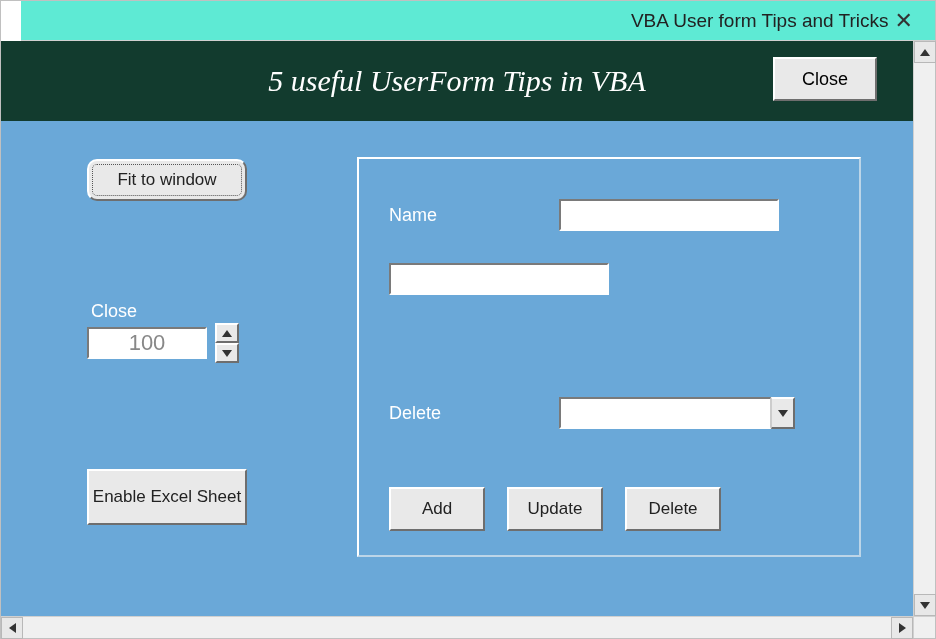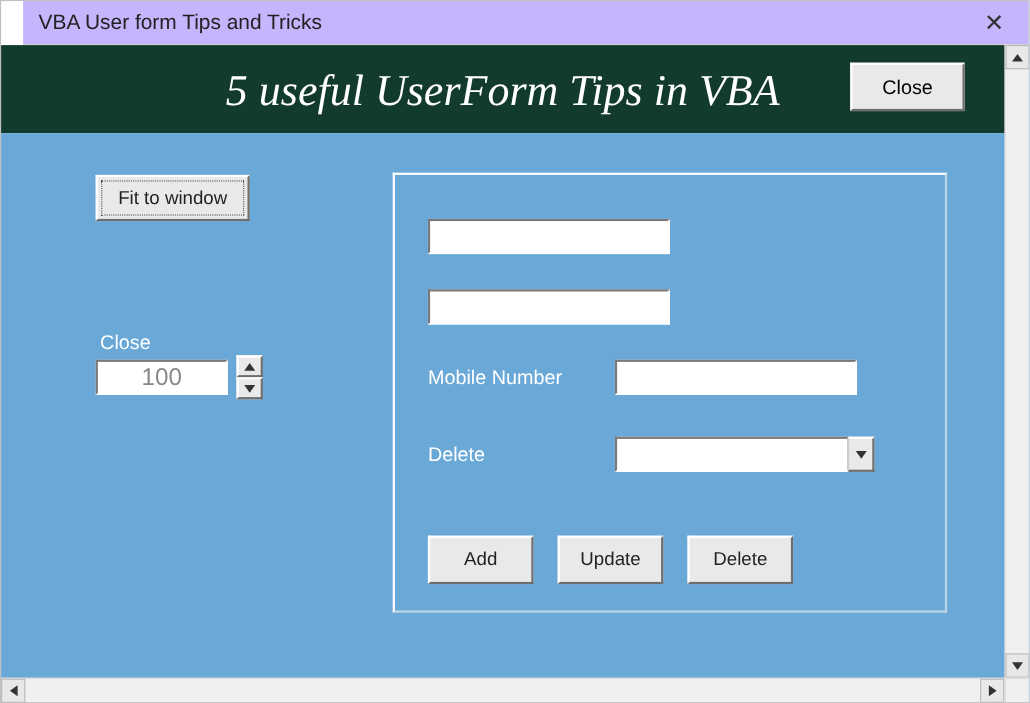--- a/index.html
+++ b/index.html
@@ -15,23 +15,23 @@
     width: 936px;
     height: 639px;
     display: flex;
     flex-direction: column;
     border: 1px solid #c0c0c0;
   }
   .titlebar {
     height: 40px;
     display: flex;
     align-items: center;
-    justify-content: space-between;
+    justify-content: flex-end;
     padding: 0 16px 0 14px;
-    background: #c4b5fd;
+    background: #5eead4;
     border-bottom: 1px solid #d0d0d0;
     margin-left: 20px;
   }
   .titletext {
     font-size: 19px;
     color: #222;
   }
   .close-x {
     font-size: 22px;
     color: #333;
@@ -93,21 +93,21 @@
     background: #123b2e;
     height: 80px;
     display: flex;
     align-items: center;
     justify-content: center;
     position: relative;
   }
   .header-title {
     color: #fff;
     font-family: "Brush Script MT", "Lucida Handwriting", cursive;
-    font-size: 40px;
+    font-size: 30px;
     font-style: italic;
   }
   .close-btn {
     position: absolute;
     right: 36px;
     top: 16px;
     width: 104px;
     height: 44px;
     background: #e9e9e9;
     border-top: 2px solid #fff;
@@ -131,23 +131,24 @@
     border-bottom: 2px solid #6e6e6e;
     font-size: 17px;
     cursor: pointer;
     display: flex; align-items: center; justify-content: center;
     text-align: center;
     color: #222;
   }
   .fit-btn {
     position: absolute;
     left: 86px; top: 38px;
-    width: 140px; height: 42px;
+    width: 160px; height: 42px;
     outline: 1px dotted #555;
     outline-offset: -6px;
+    border-radius: 10px;
   }
   .zoom-label {
     position: absolute;
     left: 90px; top: 180px;
     color: #fff;
     font-size: 18px;
   }
   .zoom-box {
     position: absolute;
     left: 86px; top: 206px;
@@ -261,30 +262,28 @@
         <div class="zoom-box">100</div>
         <div class="spinner">
           <div class="spin-btn">
               <div class="tri up"></div>
             </div>
           <div class="spin-btn">
               <div class="tri down"></div>
             </div>
         </div>
 
+        <div class="btn3d enable-btn">Enable Excel Sheet</div>
 
         <div class="form-frame">
           <div class="form-row" style="top:40px">
+            <div class="form-label">Name</div>
             <input class="txt" style="">
           </div>
           <div class="form-row" style="top:104px">
-            <input class="txt" style="">
-          </div>
-          <div class="form-row" style="top:168px">
-            <div class="form-label">Mobile Number</div>
             <input class="txt" style="">
           </div>
           <div class="form-row" style="top:238px">
             <div class="form-label">Delete</div>
             <div class="combo">
               <div class="combo-txt"></div>
               <div class="combo-btn">
                   <div class="tri down"></div>
                 </div>
             </div>

